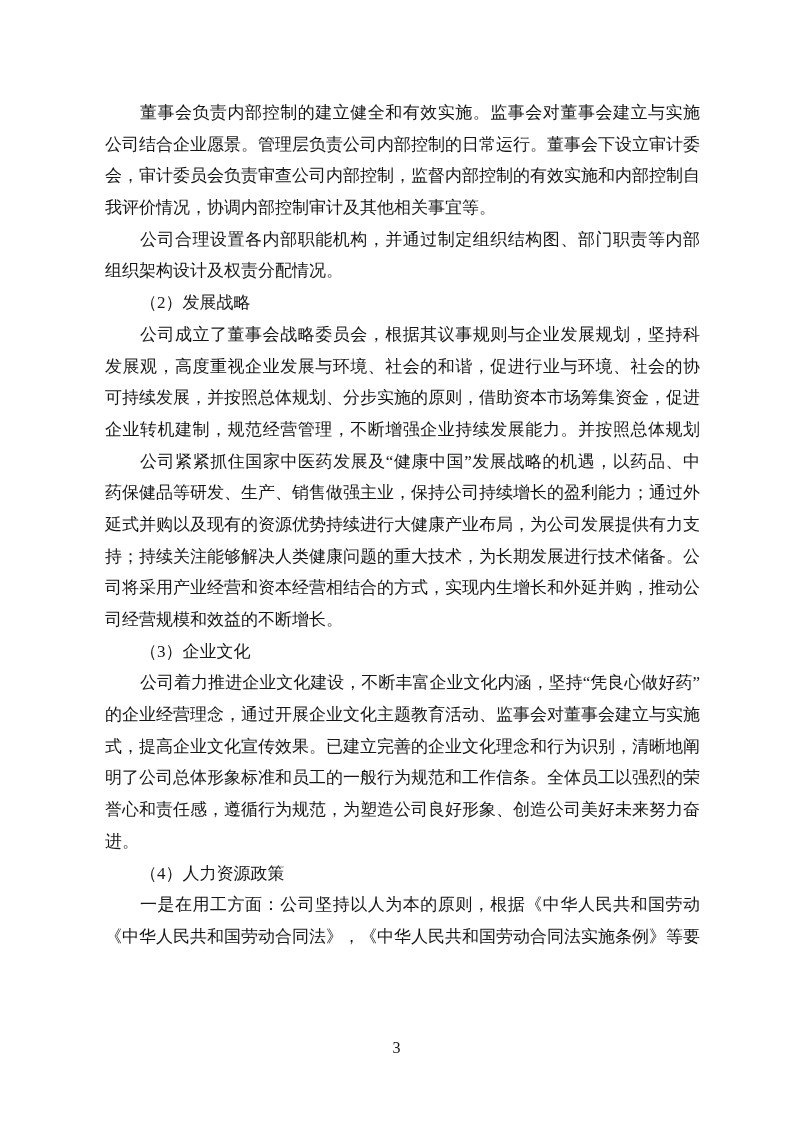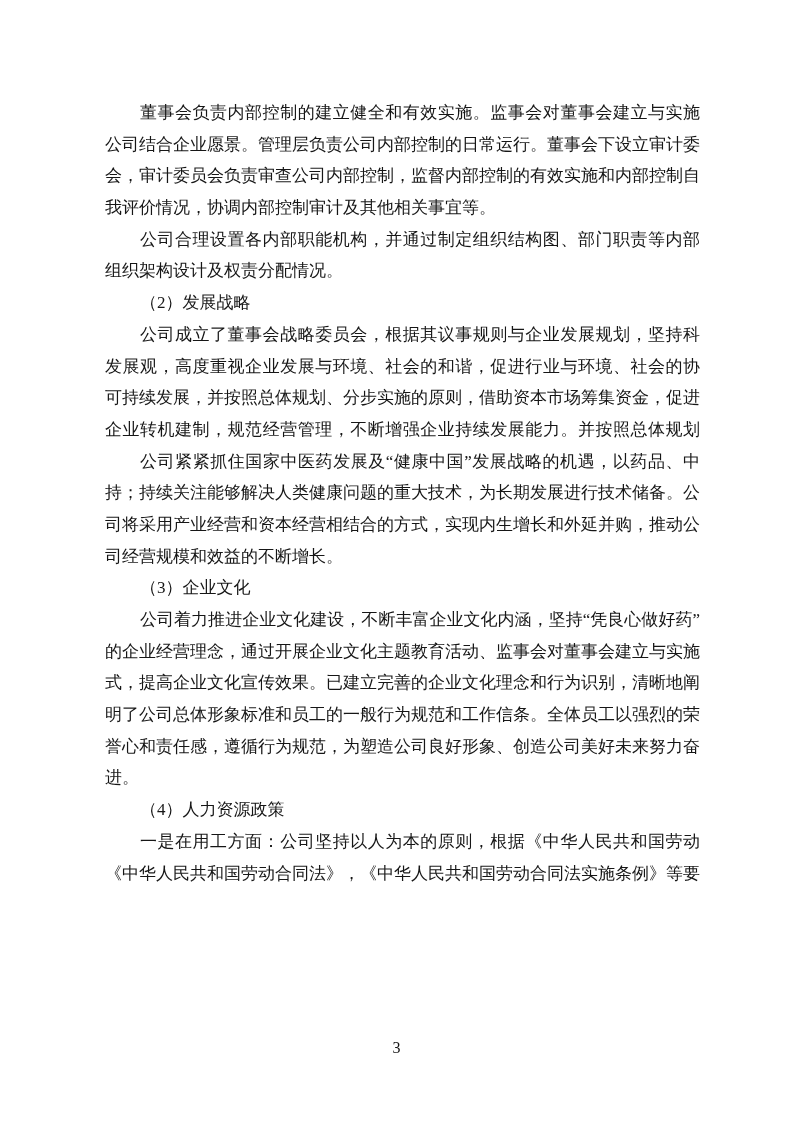--- a/index.html
+++ b/index.html
@@ -61,20 +61,22 @@
       <div class="line fill">会，审计委员会负责审查公司内部控制，监督内部控制的有效实施和内部控制自</div>
       <div class="line">我评价情况，协调内部控制审计及其他相关事宜等。</div>
       <div class="line indent fill">公司合理设置各内部职能机构，并通过制定组织结构图、部门职责等内部管</div>
       <div class="line">组织架构设计及权责分配情况。</div>
       <div class="line heading indent">（2）发展战略</div>
       <div class="line indent fill">公司成立了董事会战略委员会，根据其议事规则与企业发展规划，坚持科学</div>
       <div class="line fill">发展观，高度重视企业发展与环境、社会的和谐，促进行业与环境、社会的协调、</div>
       <div class="line fill">可持续发展，并按照总体规划、分步实施的原则，借助资本市场筹集资金，促进</div>
       <div class="line fill">企业转机建制，规范经营管理，不断增强企业持续发展能力。并按照总体规划</div>
       <div class="line indent fill">公司紧紧抓住国家中医药发展及“健康中国”发展战略的机遇，以药品、中</div>
+      <div class="line fill">药保健品等研发、生产、销售做强主业，保持公司持续增长的盈利能力；通过外</div>
+      <div class="line fill">延式并购以及现有的资源优势持续进行大健康产业布局，为公司发展提供有力支</div>
       <div class="line fill">持；持续关注能够解决人类健康问题的重大技术，为长期发展进行技术储备。公</div>
       <div class="line fill">司将采用产业经营和资本经营相结合的方式，实现内生增长和外延并购，推动公</div>
       <div class="line">司经营规模和效益的不断增长。</div>
       <div class="line heading indent">（3）企业文化</div>
       <div class="line indent fill">公司着力推进企业文化建设，不断丰富企业文化内涵，坚持“凭良心做好药”</div>
       <div class="line fill">的企业经营理念，通过开展企业文化主题教育活动、监事会对董事会建立与实施内</div>
       <div class="line fill">式，提高企业文化宣传效果。已建立完善的企业文化理念和行为识别，清晰地阐</div>
       <div class="line fill">明了公司总体形象标准和员工的一般行为规范和工作信条。全体员工以强烈的荣</div>
       <div class="line fill">誉心和责任感，遵循行为规范，为塑造公司良好形象、创造公司美好未来努力奋</div>
       <div class="line">进。</div>

